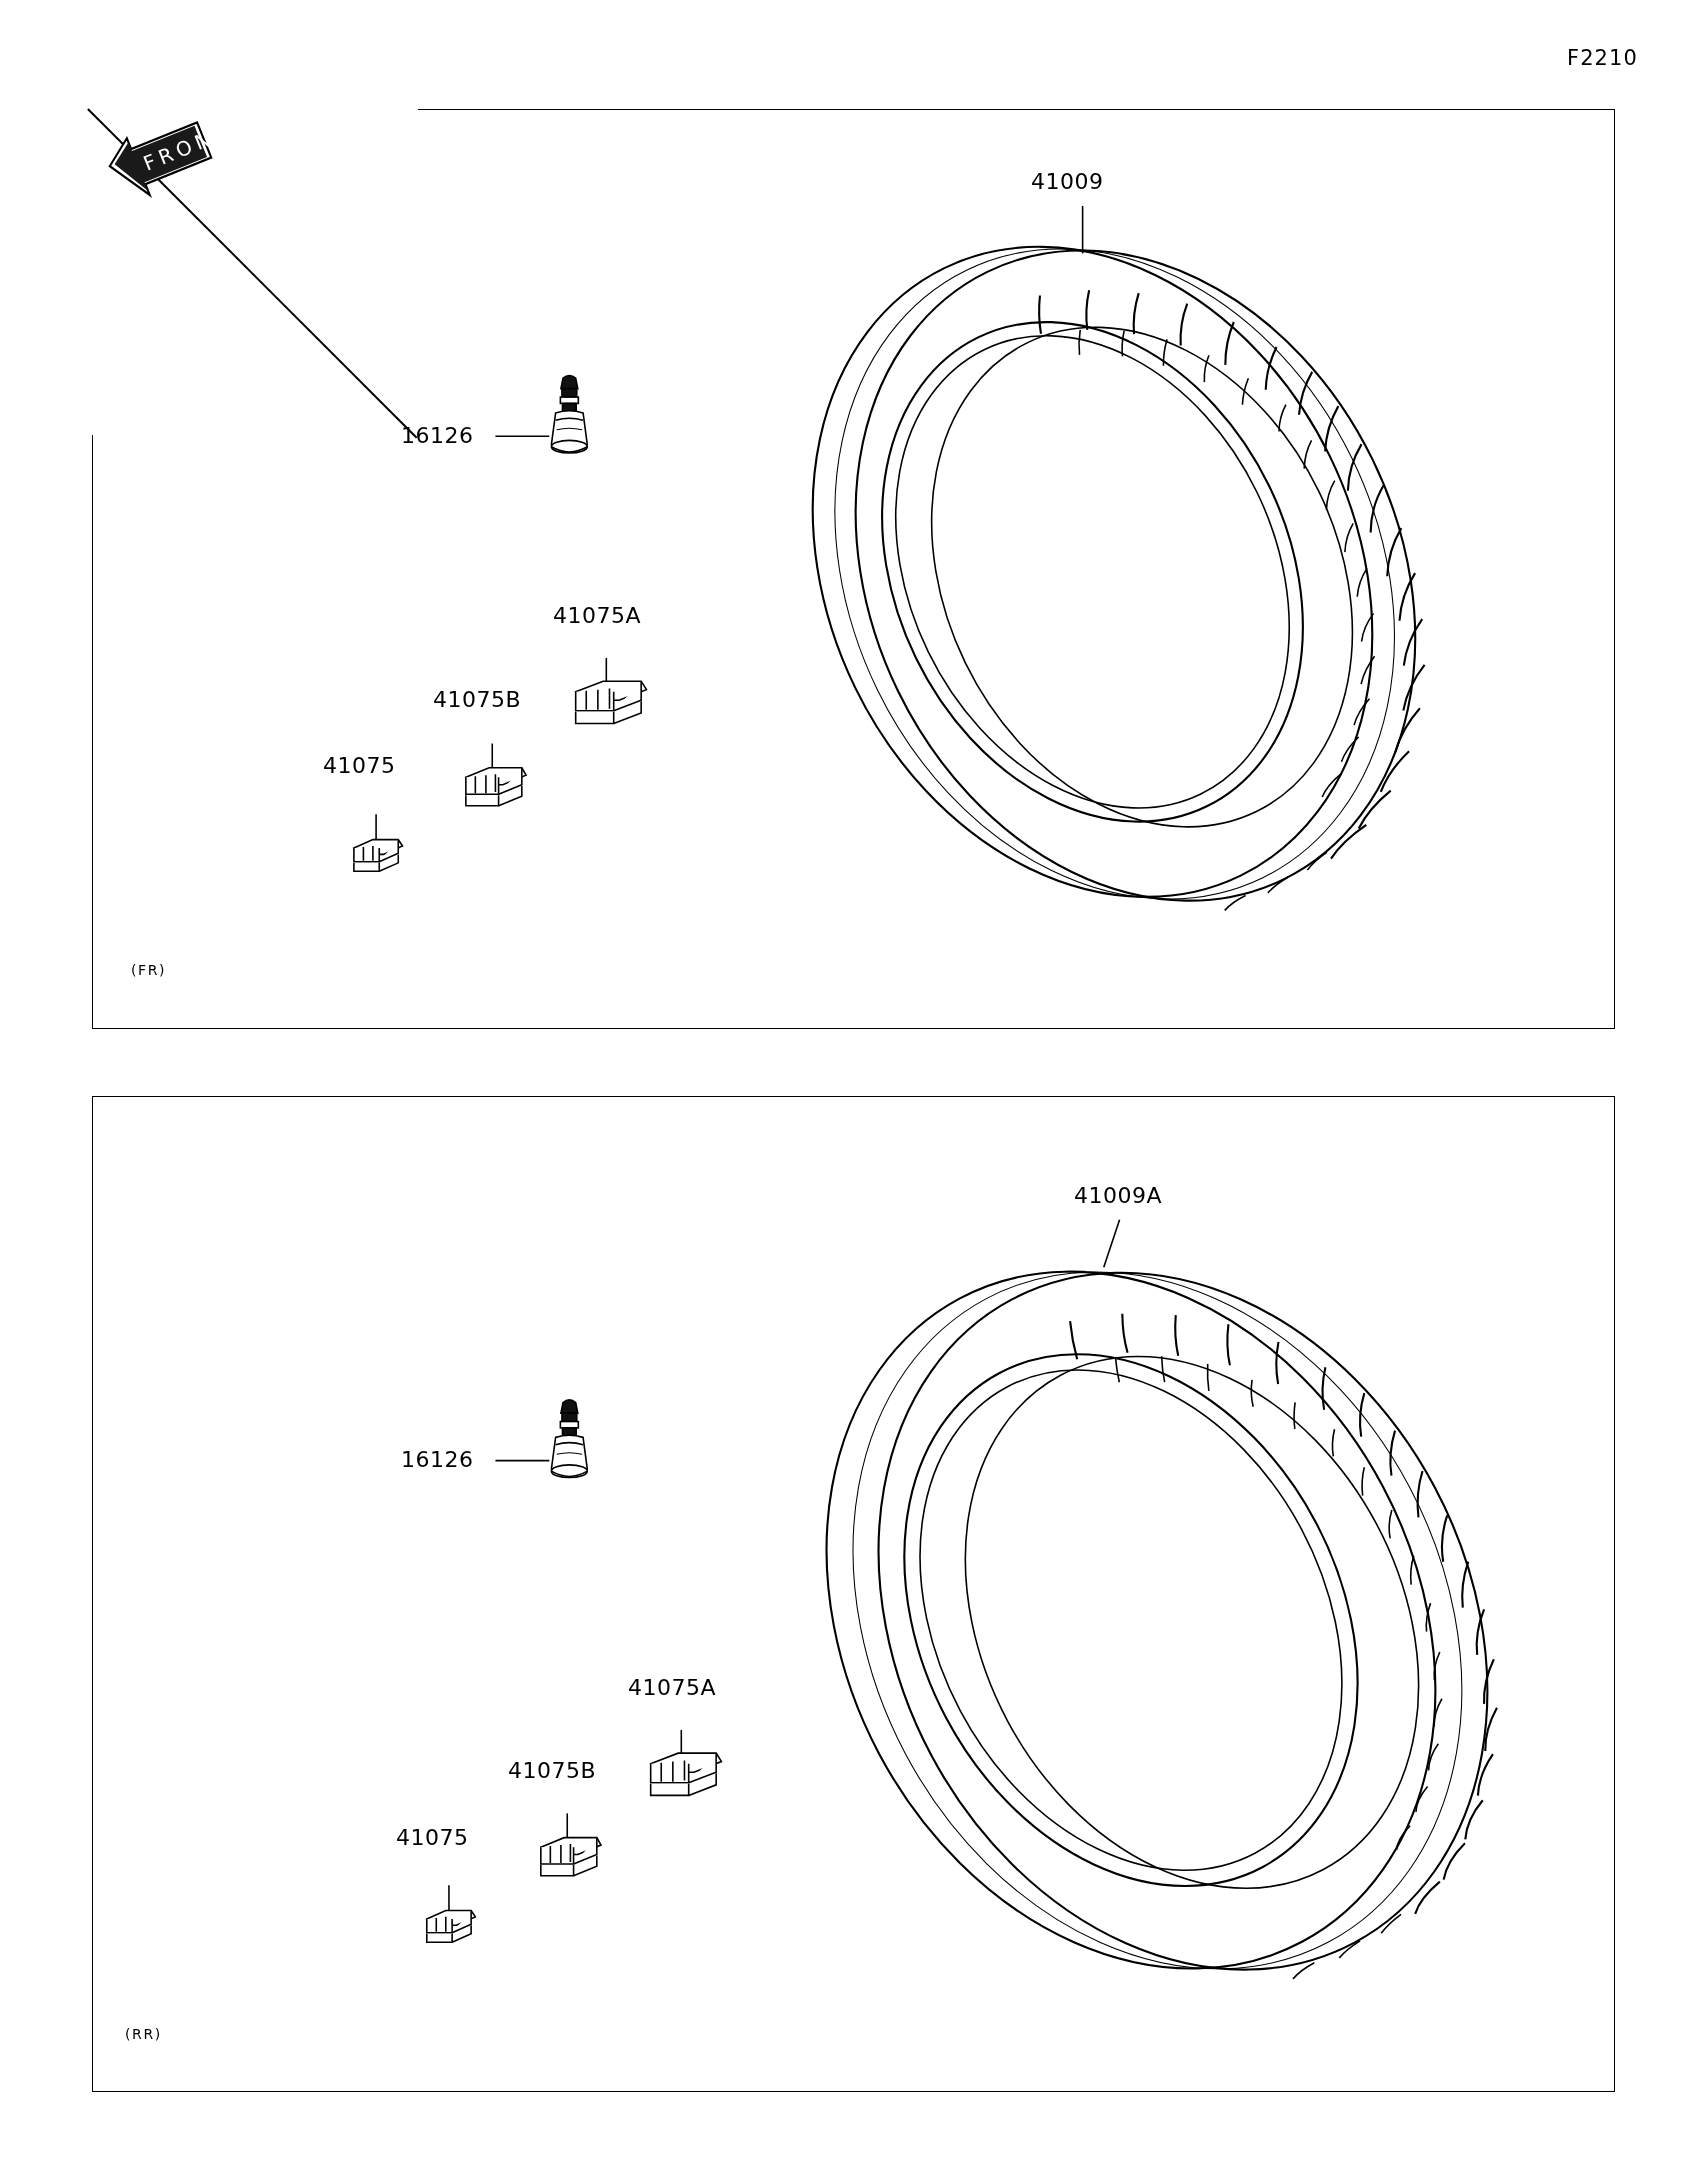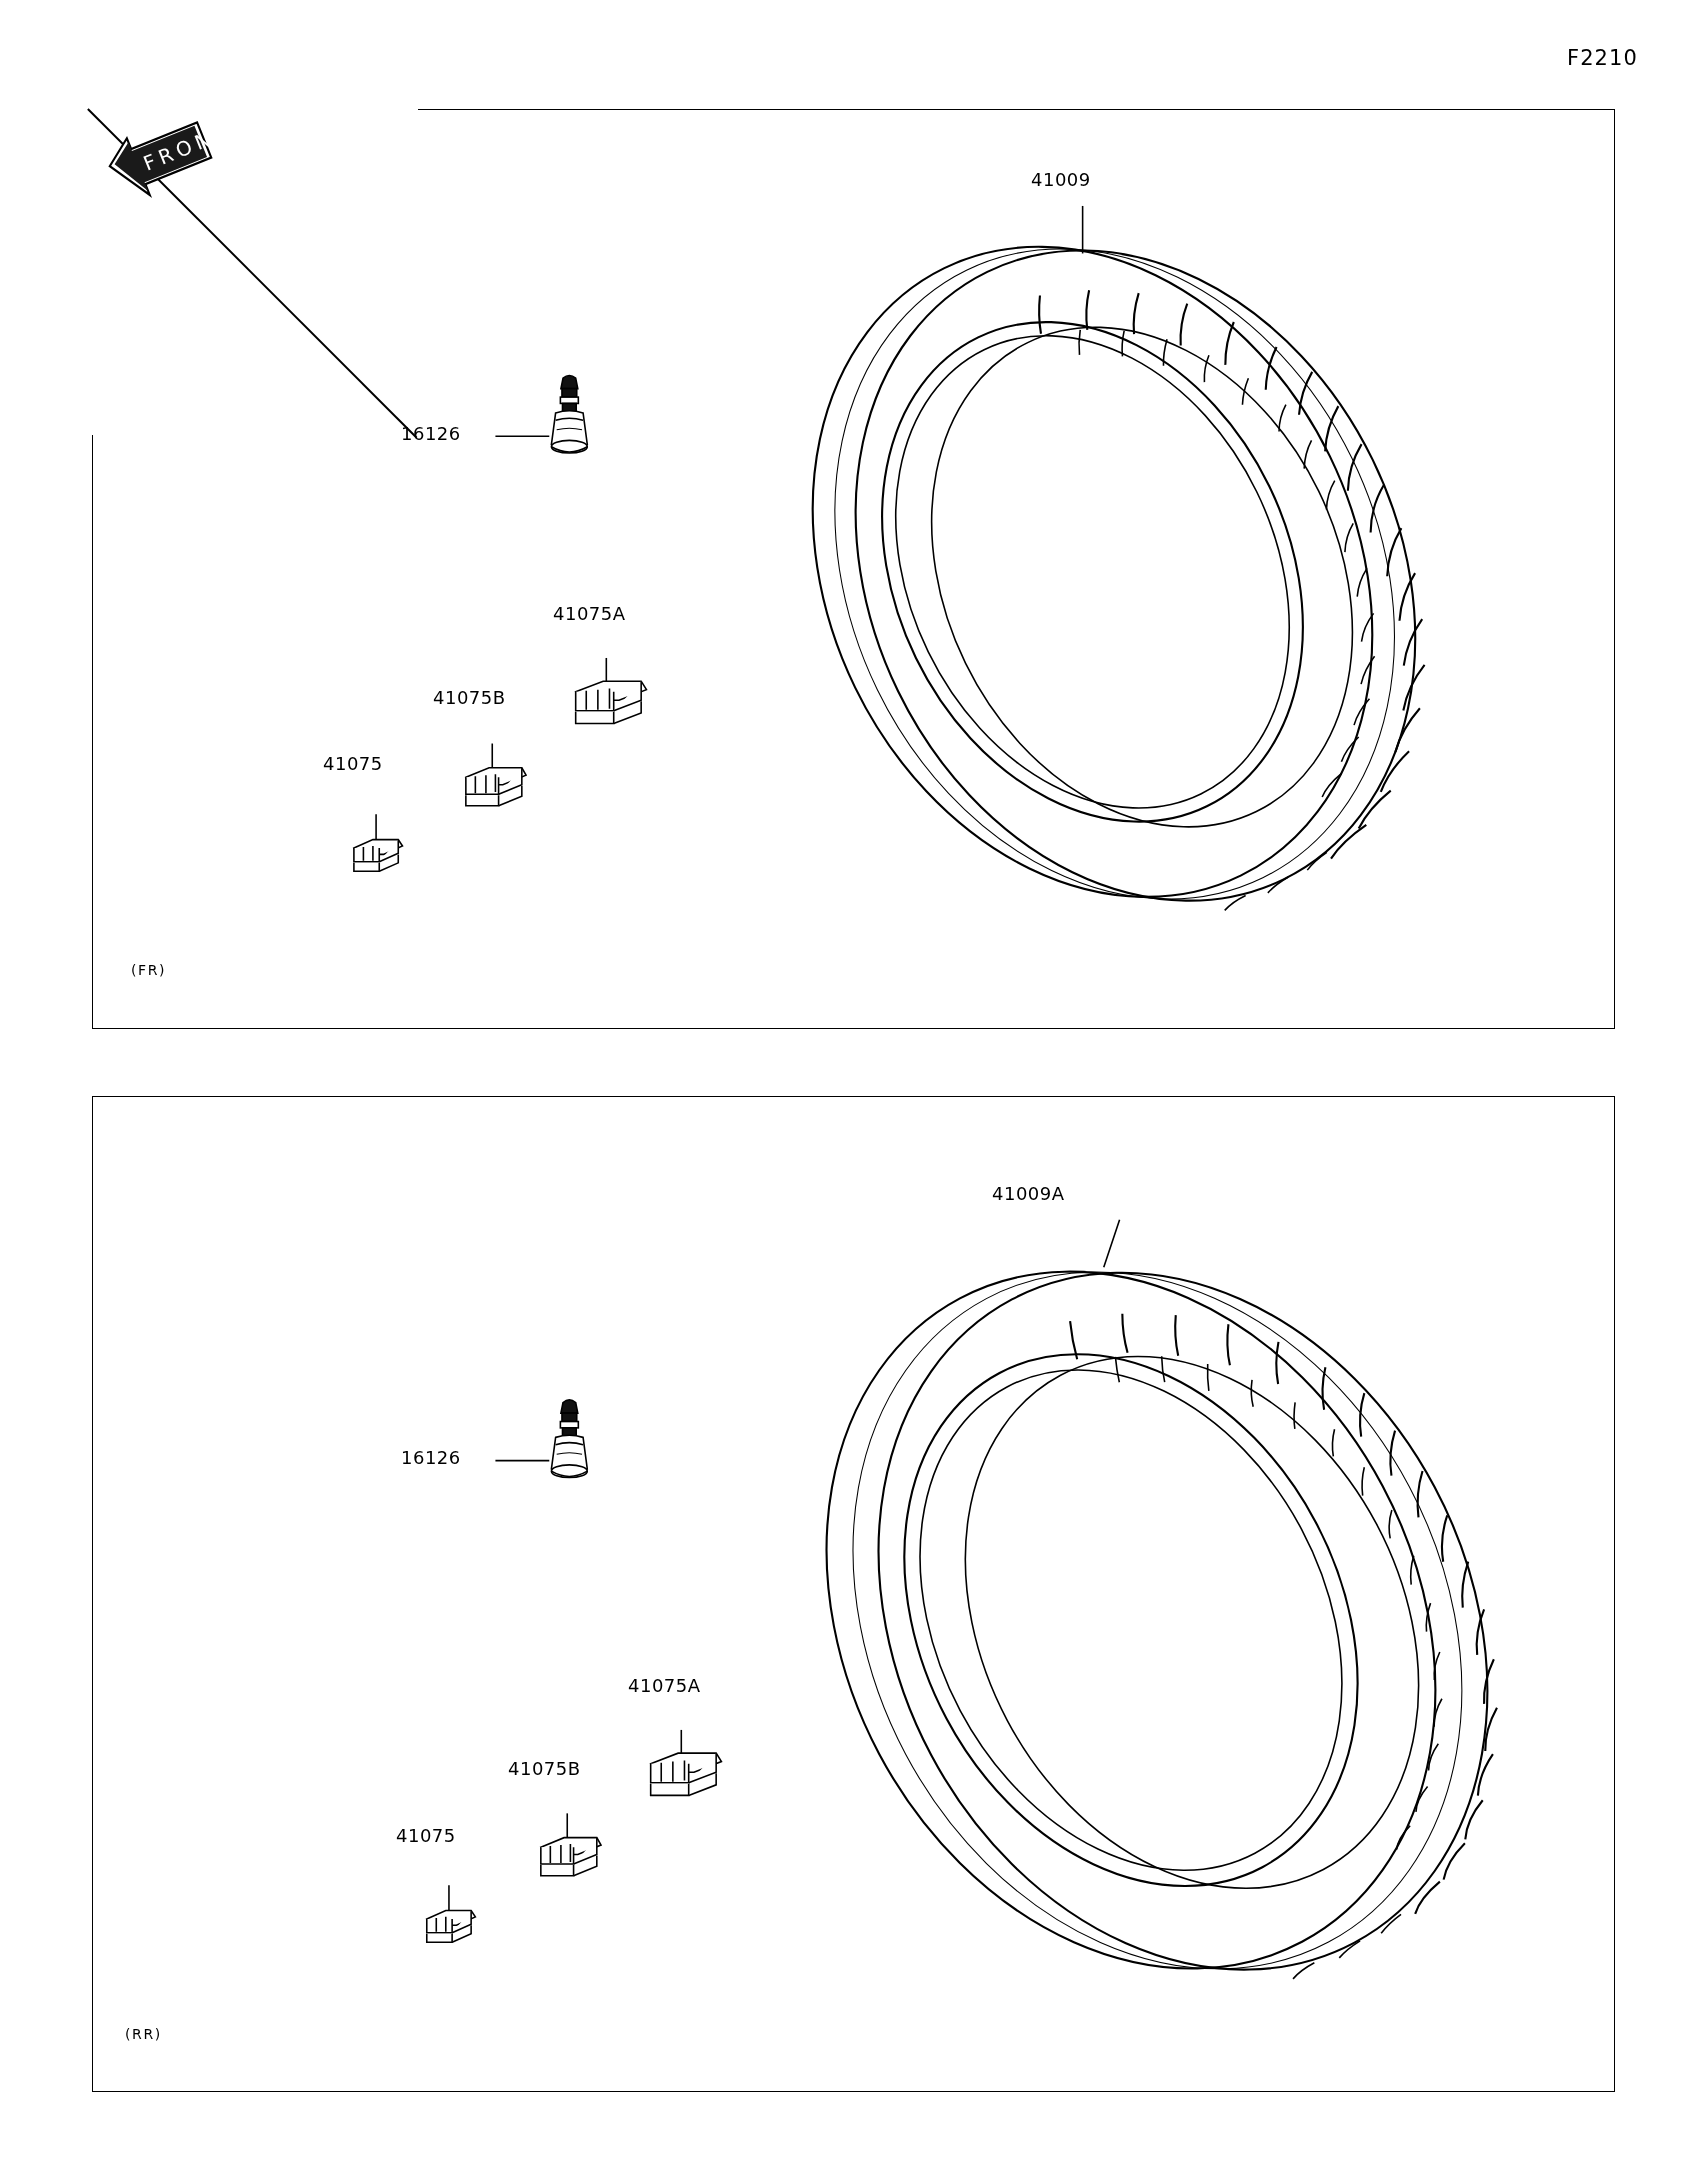--- a/index.html
+++ b/index.html
@@ -95,21 +95,21 @@
     position: absolute;
     left: 98px;
     top: 117px;
     width: 132px;
     height: 100px;
   }
 
   
   .part-label {
     position: absolute;
-    font-size: 18px;
+    font-size: 22px;
     letter-spacing: 0.5px;
     white-space: nowrap;
     font-family: "DejaVu Sans", sans-serif;
   }
 
   .svg-layer {
     position: absolute;
     left: 0; top: 0;
     width: 1690px;
     height: 2183px;
@@ -358,20 +358,20 @@
       <path d="M 6 30 l 36 -16 l 0 -16" fill="#fff" stroke="#000" stroke-width="3"></path>
     </g>
   </svg>
 
   <div class="part-label" style="left:1031px; top:169px;">41009</div>
   <div class="part-label" style="left:401px; top:423px;">16126</div>
   <div class="part-label" style="left:553px; top:603px;">41075A</div>
   <div class="part-label" style="left:433px; top:687px;">41075B</div>
   <div class="part-label" style="left:323px; top:753px;">41075</div>
 
-  <div class="part-label" style="left:992px; top:1183px;">41009A</div>
+  <div class="part-label" style="left:1074px; top:1183px;">41009A</div>
   <div class="part-label" style="left:401px; top:1447px;">16126</div>
   <div class="part-label" style="left:628px; top:1675px;">41075A</div>
   <div class="part-label" style="left:508px; top:1758px;">41075B</div>
   <div class="part-label" style="left:396px; top:1825px;">41075</div>
 
 </div>
 
 
 </body></html>

